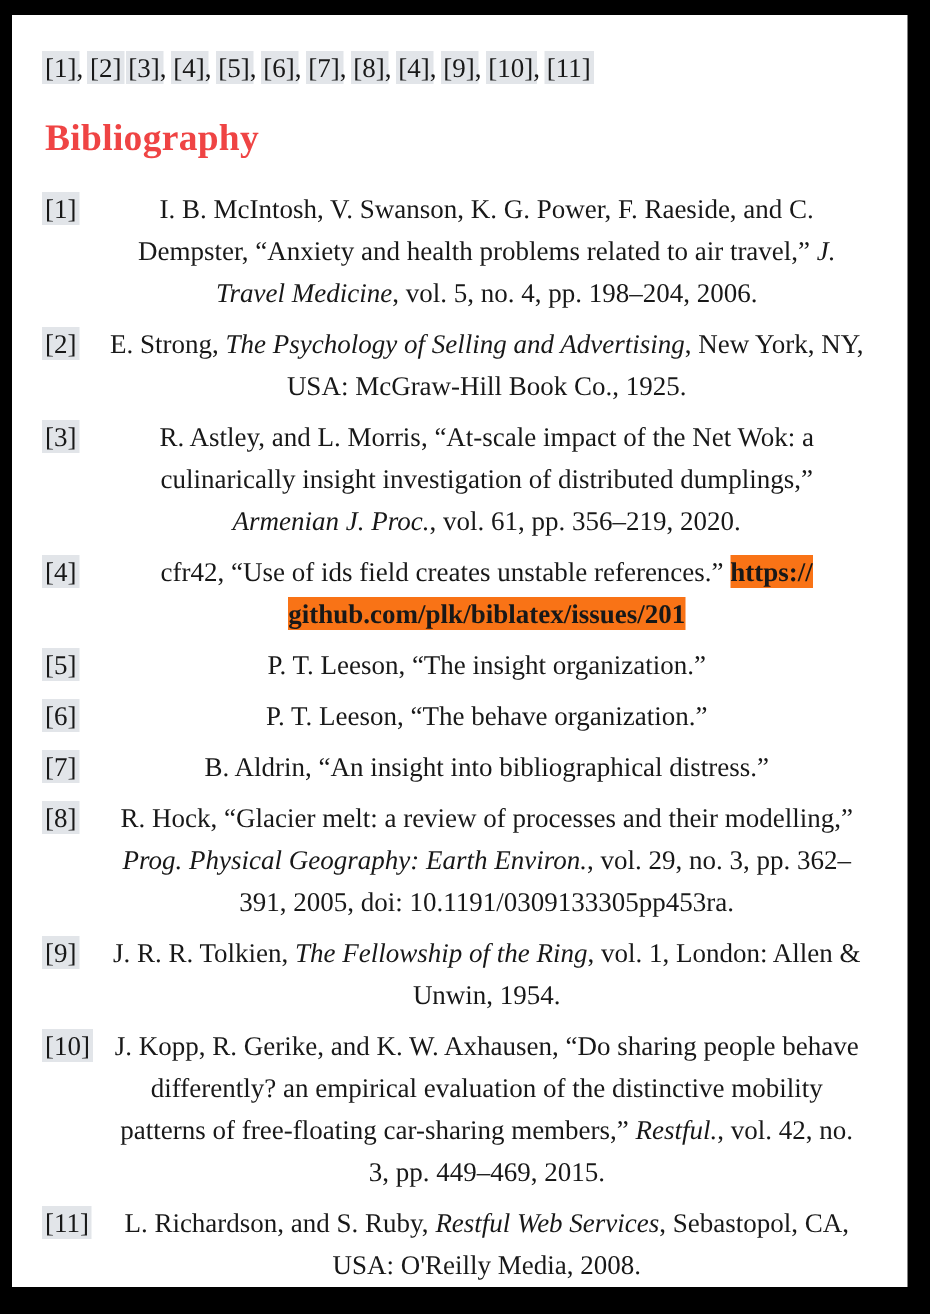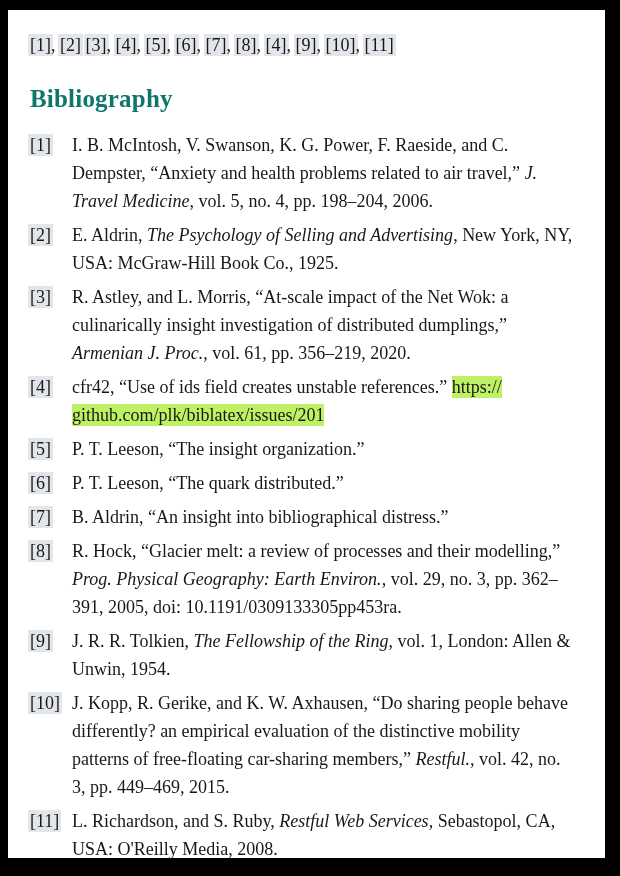--- a/index.html
+++ b/index.html
@@ -38,79 +38,81 @@
   }
   .hl {
     background: #e2e5e9;
     padding: 1px 2px;
     margin: -1px -2px;
   }
   h1.bib-heading {
     font-size: 25px;
     line-height: 34px;
     font-weight: bold;
-    color: #0f766e;
-    margin: 23px 0 15px 0;
+    color: #ef4444;
+    margin: 17px 0 15px 0;
     letter-spacing: 0.2px;
   }
   .entries { }
   .entry {
     display: flex;
     font-size: 18px;
     line-height: 28px;
     margin-bottom: 6px;
   }
   .label-col {
     width: 42px;
     flex: none;
   }
   .entry-text {
     width: 505px;
     flex: none;
+    text-align: center;
   }
   .run-plain { font-style: normal; }
   .run-italic { font-style: italic; }
   .run-link {
-    background: #bef264;
+    background: #f97316;
     padding: 1px 0;
     color: #181818;
     text-decoration: none;
+    font-weight: bold;
   }
 </style>
 </head>
 <body>
 
 <div class="frame">
   <div class="page">
     <div class="cite-line"><span class="hl">[1]</span><span>, </span><span class="hl">[2]</span><span> </span><span class="hl">[3]</span><span>, </span><span class="hl">[4]</span><span>, </span><span class="hl">[5]</span><span>, </span><span class="hl">[6]</span><span>, </span><span class="hl">[7]</span><span>, </span><span class="hl">[8]</span><span>, </span><span class="hl">[4]</span><span>, </span><span class="hl">[9]</span><span>, </span><span class="hl">[10]</span><span>, </span><span class="hl">[11]</span></div>
     <h1 class="bib-heading">Bibliography</h1>
     <div class="entries">
         <div class="entry">
           <div class="label-col"><span class="hl">[1]</span></div>
           <div class="entry-text"><span class="run-plain">I. B. McIntosh, V. Swanson, K. G. Power, F. Raeside, and C. Dempster, “Anxiety and health problems related to air travel,” </span><span class="run-italic">J. Travel Medicine</span><span class="run-plain">, vol. 5, no. 4, pp. 198–204, 2006.</span></div>
         </div>
         <div class="entry">
           <div class="label-col"><span class="hl">[2]</span></div>
-          <div class="entry-text"><span class="run-plain">E. Aldrin, </span><span class="run-italic">The Psychology of Selling and Advertising</span><span class="run-plain">, New York, NY, USA: McGraw-Hill Book Co., 1925.</span></div>
+          <div class="entry-text"><span class="run-plain">E. Strong, </span><span class="run-italic">The Psychology of Selling and Advertising</span><span class="run-plain">, New York, NY, USA: McGraw-Hill Book Co., 1925.</span></div>
         </div>
         <div class="entry">
           <div class="label-col"><span class="hl">[3]</span></div>
           <div class="entry-text"><span class="run-plain">R. Astley, and L. Morris, “At-scale impact of the Net Wok: a culinarically insight investigation of distributed dumplings,” </span><span class="run-italic">Armenian J. Proc.</span><span class="run-plain">, vol. 61, pp. 356–219, 2020.</span></div>
         </div>
         <div class="entry">
           <div class="label-col"><span class="hl">[4]</span></div>
           <div class="entry-text"><span class="run-plain">cfr42, “Use of ids field creates unstable references.” </span><span class="run-link">https://</span><wbr><span class="run-link">github.com/plk/biblatex/issues/201</span></div>
         </div>
         <div class="entry">
           <div class="label-col"><span class="hl">[5]</span></div>
           <div class="entry-text"><span class="run-plain">P. T. Leeson, “The insight organization.”</span></div>
         </div>
         <div class="entry">
           <div class="label-col"><span class="hl">[6]</span></div>
-          <div class="entry-text"><span class="run-plain">P. T. Leeson, “The quark distributed.”</span></div>
+          <div class="entry-text"><span class="run-plain">P. T. Leeson, “The behave organization.”</span></div>
         </div>
         <div class="entry">
           <div class="label-col"><span class="hl">[7]</span></div>
           <div class="entry-text"><span class="run-plain">B. Aldrin, “An insight into bibliographical distress.”</span></div>
         </div>
         <div class="entry">
           <div class="label-col"><span class="hl">[8]</span></div>
           <div class="entry-text"><span class="run-plain">R. Hock, “Glacier melt: a review of processes and their modelling,” </span><span class="run-italic">Prog. Physical Geography: Earth Environ.</span><span class="run-plain">, vol. 29, no. 3, pp. 362–391, 2005, doi: 10.1191/0309133305pp453ra.</span></div>
         </div>
         <div class="entry">

